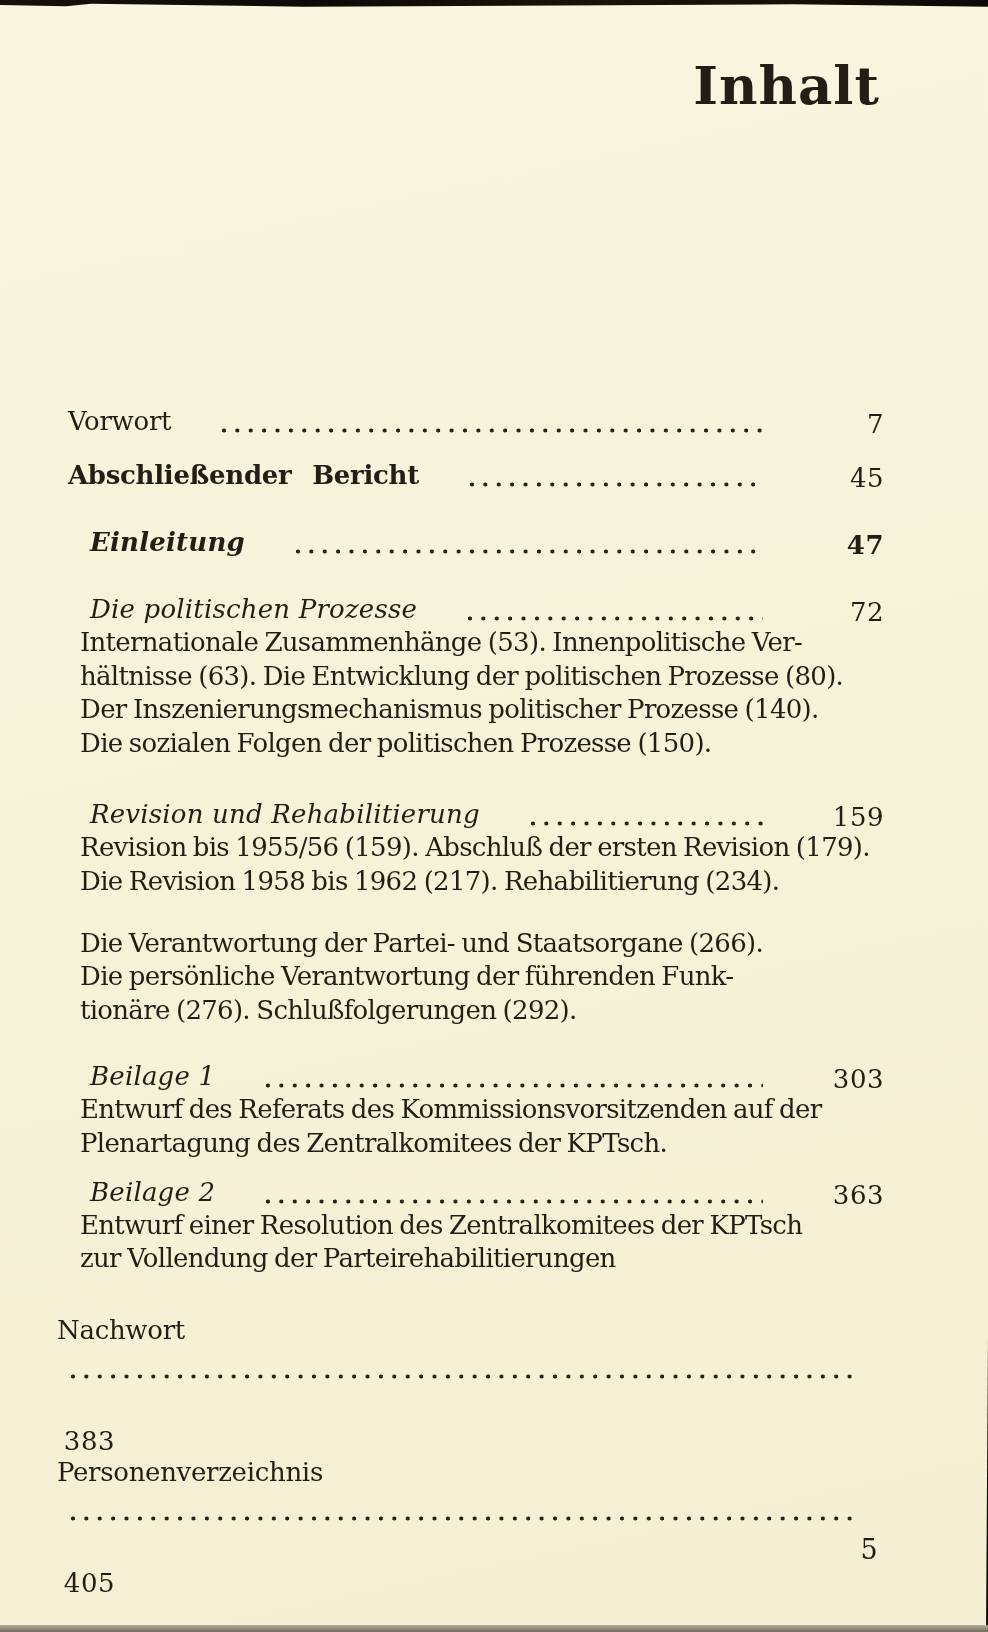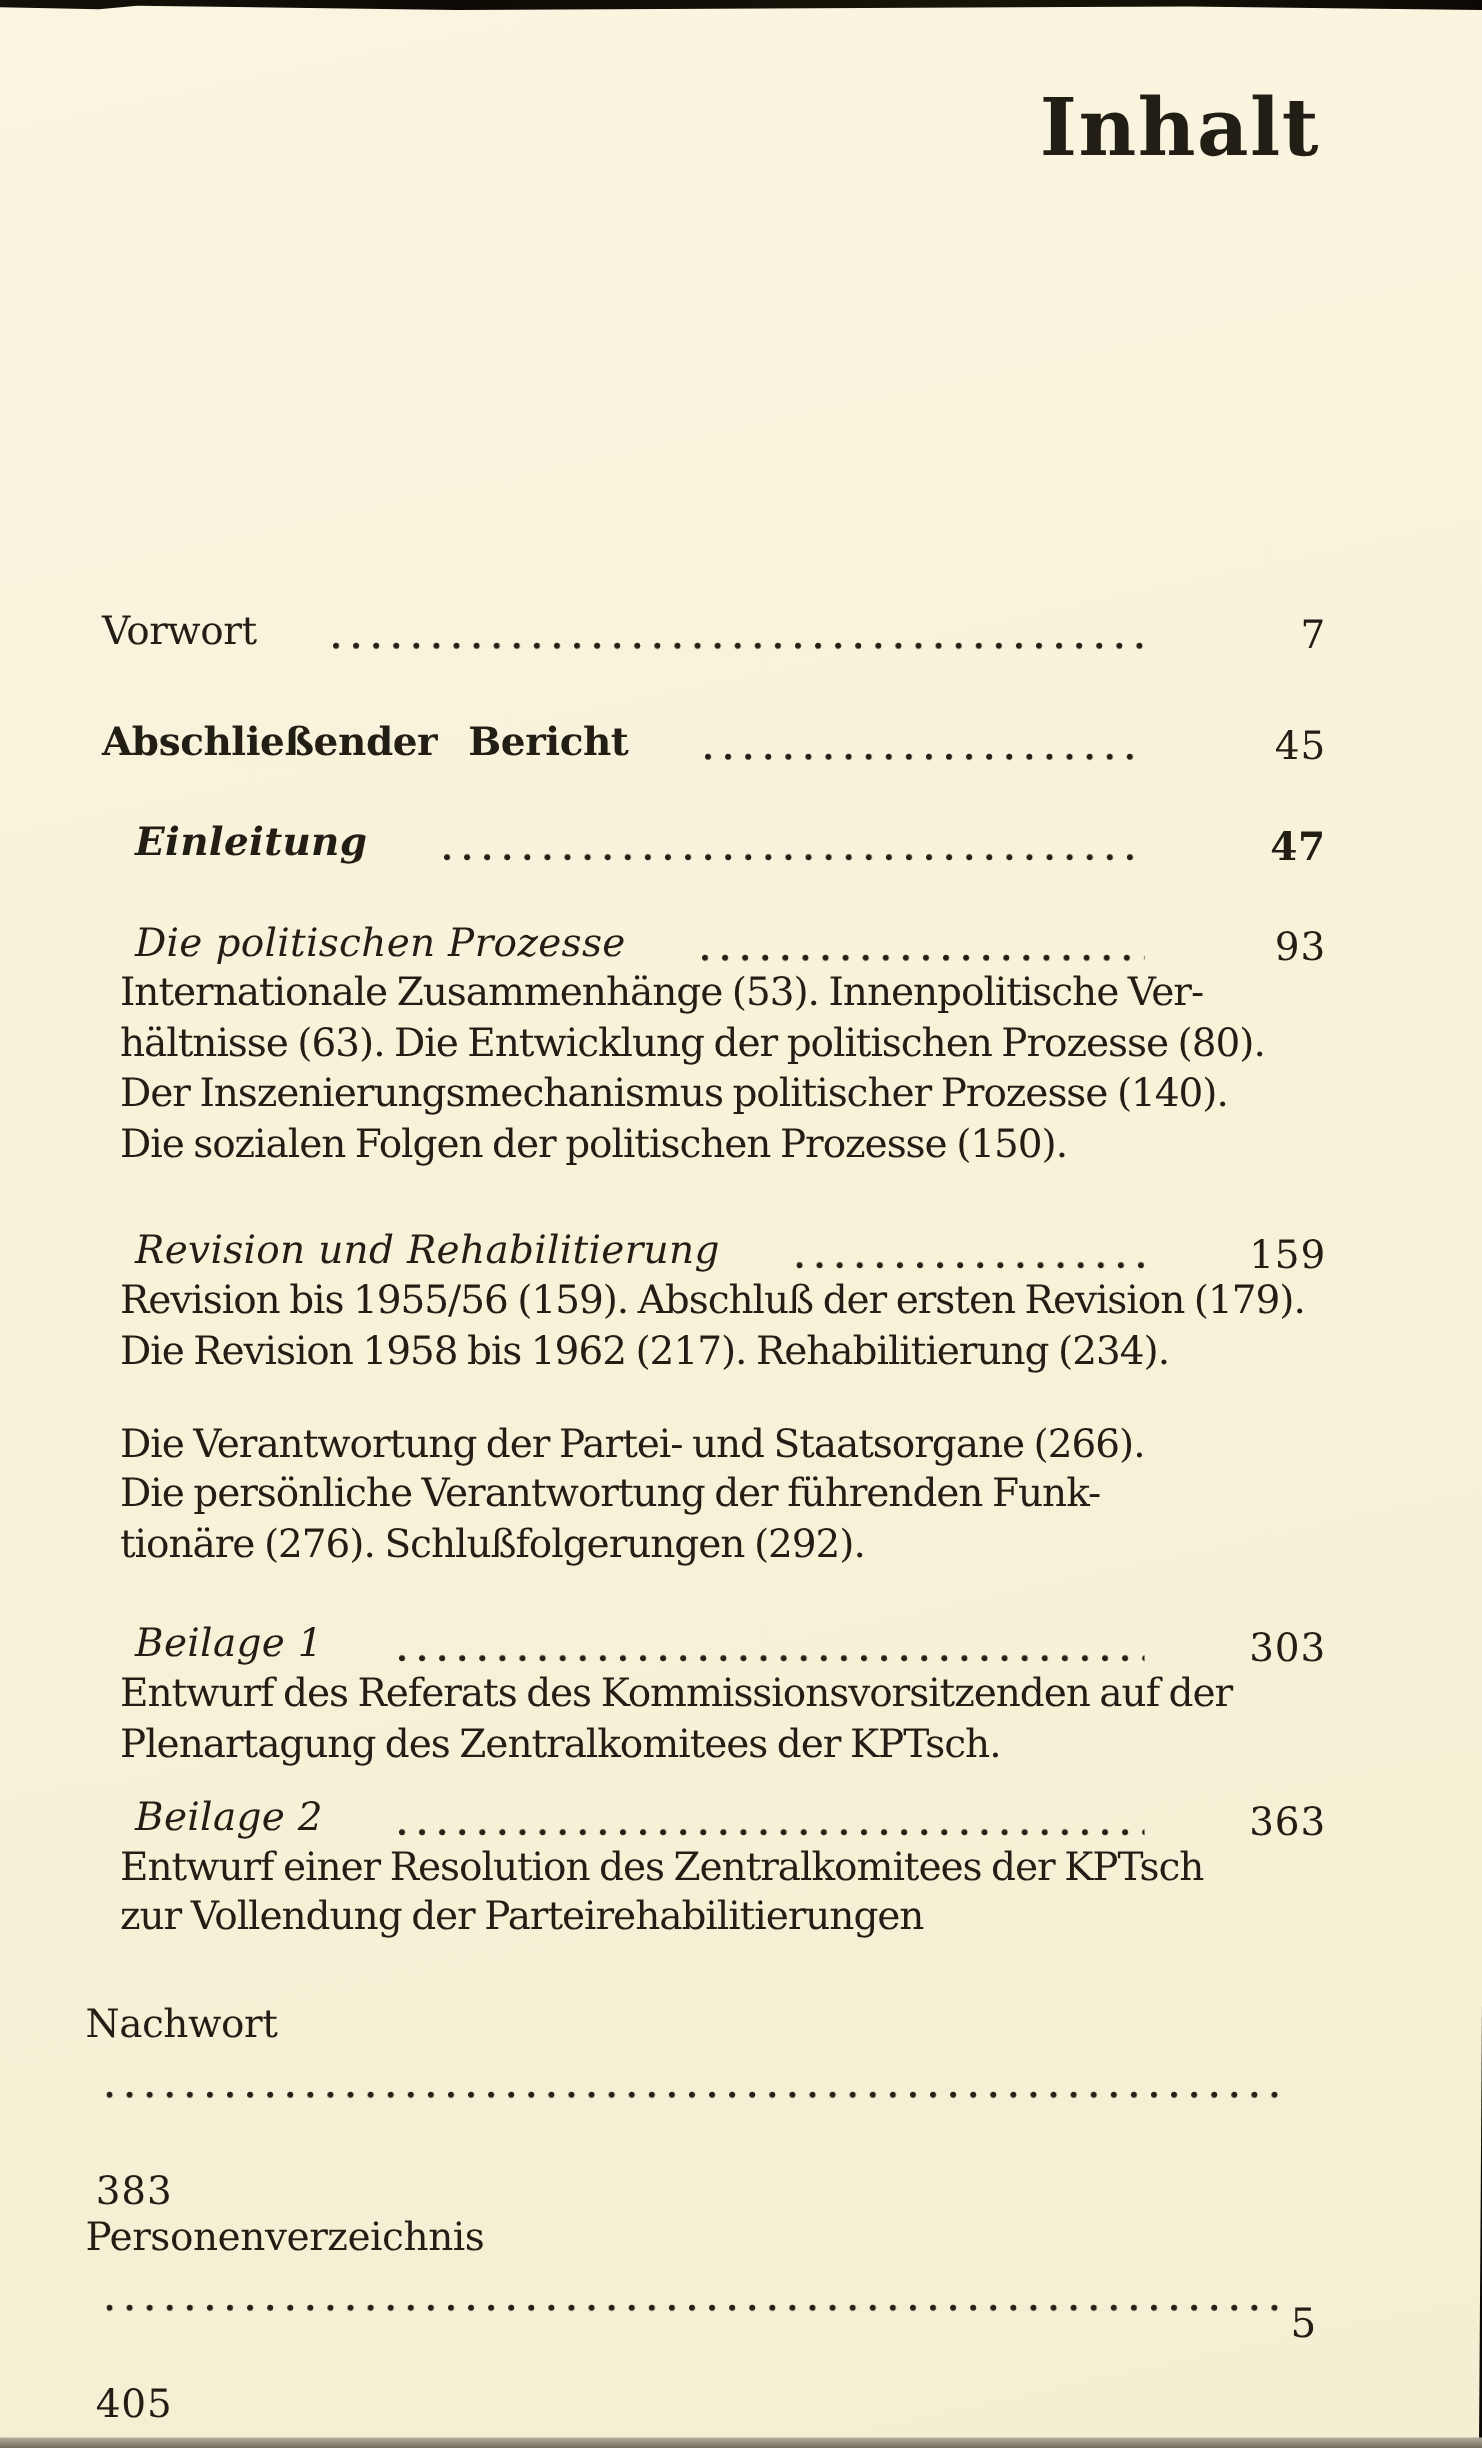--- a/index.html
+++ b/index.html
@@ -74,21 +74,21 @@
     letter-spacing: 0.5px;
   }
   .desc {
     padding-left: 80px;
     white-space: pre;
     font-size: 26px;
     line-height: 33.6px;
     letter-spacing: -0.7px;
     word-spacing: -1.2px;
   }
-  .m34 { margin-top: 40px; }
+  .m34 { margin-top: 20px; }
   .m33 { margin-top: 33px; font-weight: bold; }
   .m37 { margin-top: 37px; }
   .m28 { margin-top: 28px; }
   .m32 { margin-top: 32px; }
   .m29 { margin-top: 14px; }
   .folio {
     position:absolute;
     top: 1534px;
     left: 852px;
     width: 34px;
@@ -123,21 +123,21 @@
     <div class="toc-row lvl1 m33">
       <span class="label italic">Einleitung</span>
       <span class="leader"></span>
       <span class="pagenum">47</span>
     </div>
 
     <div class="group">
       <div class="toc-row lvl1">
         <span class="label italic">Die politischen Prozesse</span>
         <span class="leader"></span>
-        <span class="pagenum">93</span>
+        <span class="pagenum">72</span>
       </div>
       <div class="desc">Internationale Zusammenhänge (53). Innenpolitische Ver-
 hältnisse (63). Die Entwicklung der politischen Prozesse (80).
 Der Inszenierungsmechanismus politischer Prozesse (140).
 Die sozialen Folgen der politischen Prozesse (150).</div>
     </div>
 
     <div class="group m37">
       <div class="toc-row lvl1">
         <span class="label italic">Revision und Rehabilitierung</span>

